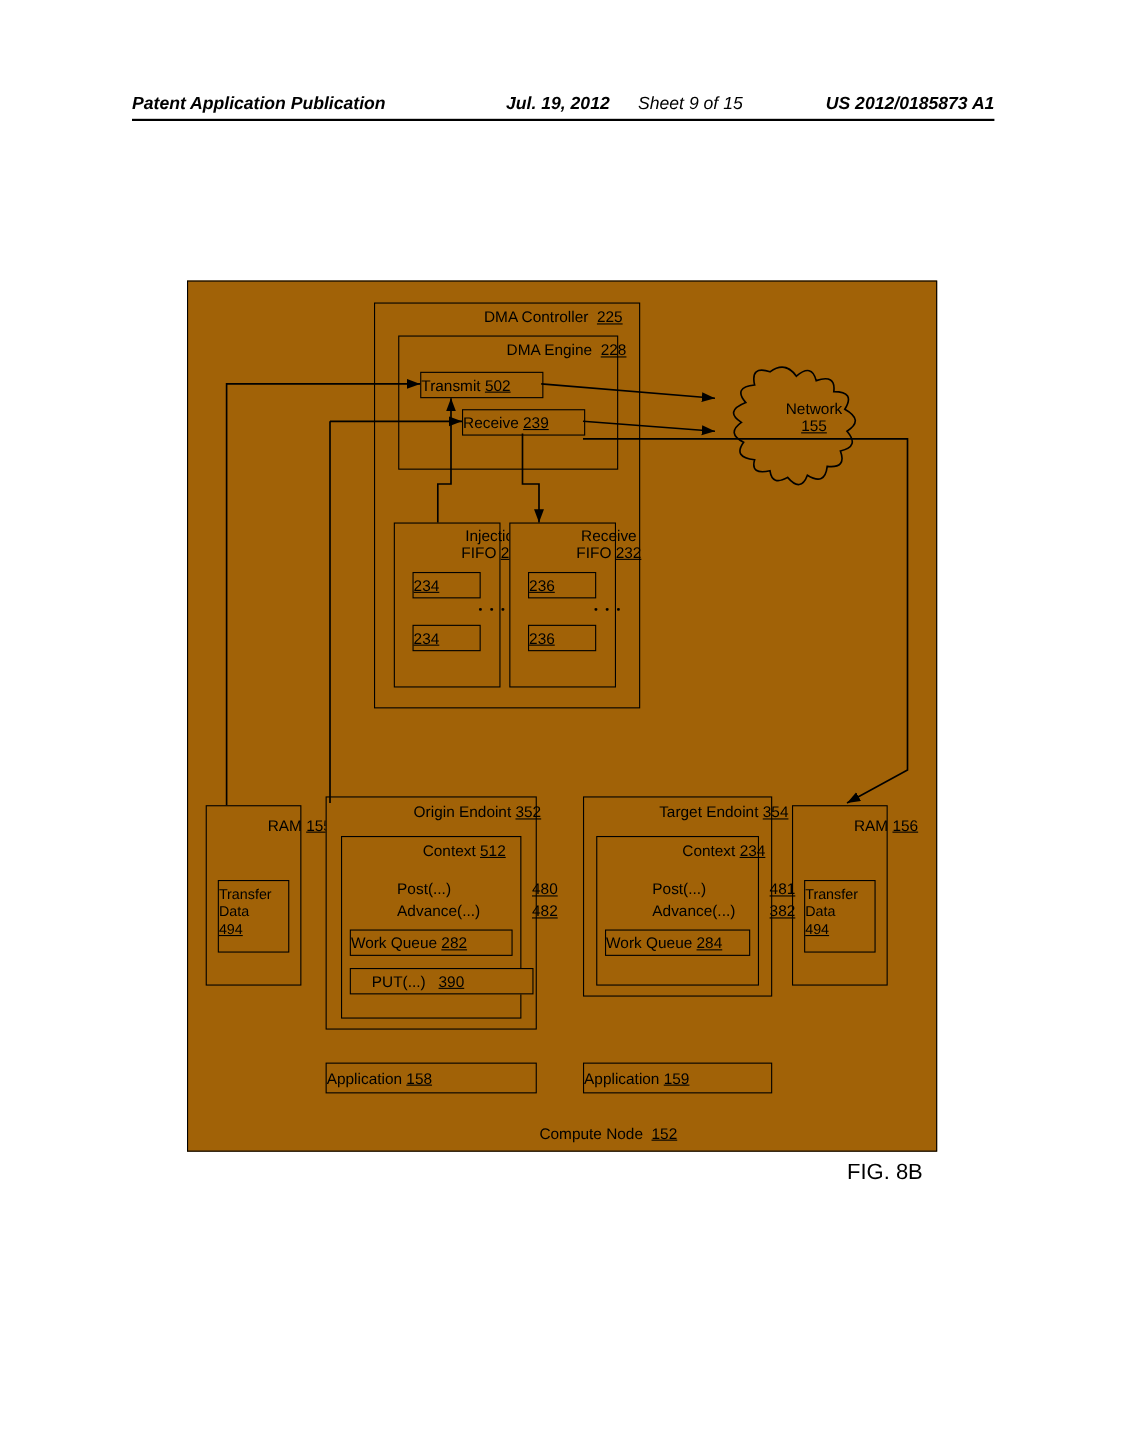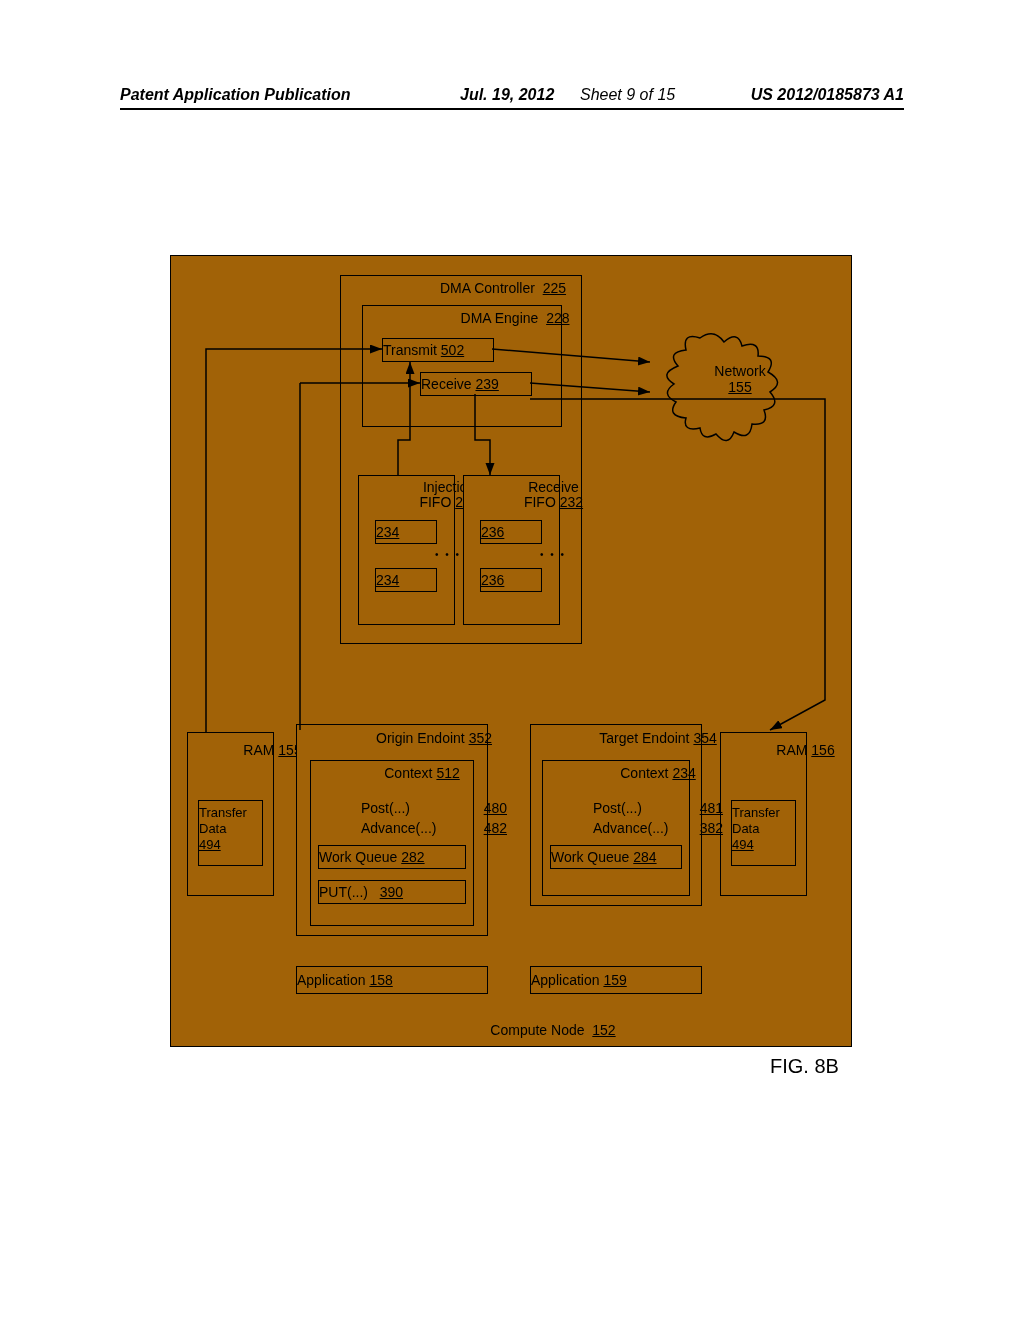--- a/index.html
+++ b/index.html
@@ -152,21 +152,21 @@
     <span>Post(...)</span>
     <span style="float:right;margin-left:19px;" class="u">480</span>
   </div>
   <div class="label" style="left:318px; top:820px; width:146px; text-align:left;">
     <span>Advance(...)</span>
     <span style="float:right;" class="u">482</span>
   </div>
   <div class="box" style="left:318px; top:845px; width:146px; height:22px; line-height:22px;">
     <span>Work Queue</span>&nbsp;<span class="u">282</span>
   </div>
-  <div class="box" style="left:318px; top:880px; width:146px; height:22px; line-height:22px;">
+  <div class="box" style="left:318px; top:880px; width:146px; height:22px; line-height:22px;padding-left:19px;">
     <span>PUT(...)</span>&nbsp;&nbsp;&nbsp;<span class="u">390</span>
   </div>
 
   <div class="box" style="left:530px; top:724px; width:170px; height:180px;"></div>
   <div class="label" style="left:530px; top:730px; width:170px;">
     <span>Target Endoint</span>&nbsp;<span class="u">354</span>
   </div>
   <div class="box" style="left:542px; top:760px; width:146px; height:134px;"></div>
   <div class="label" style="left:542px; top:765px; width:146px;">
     <span>Context</span>&nbsp;<span class="u">234</span>

